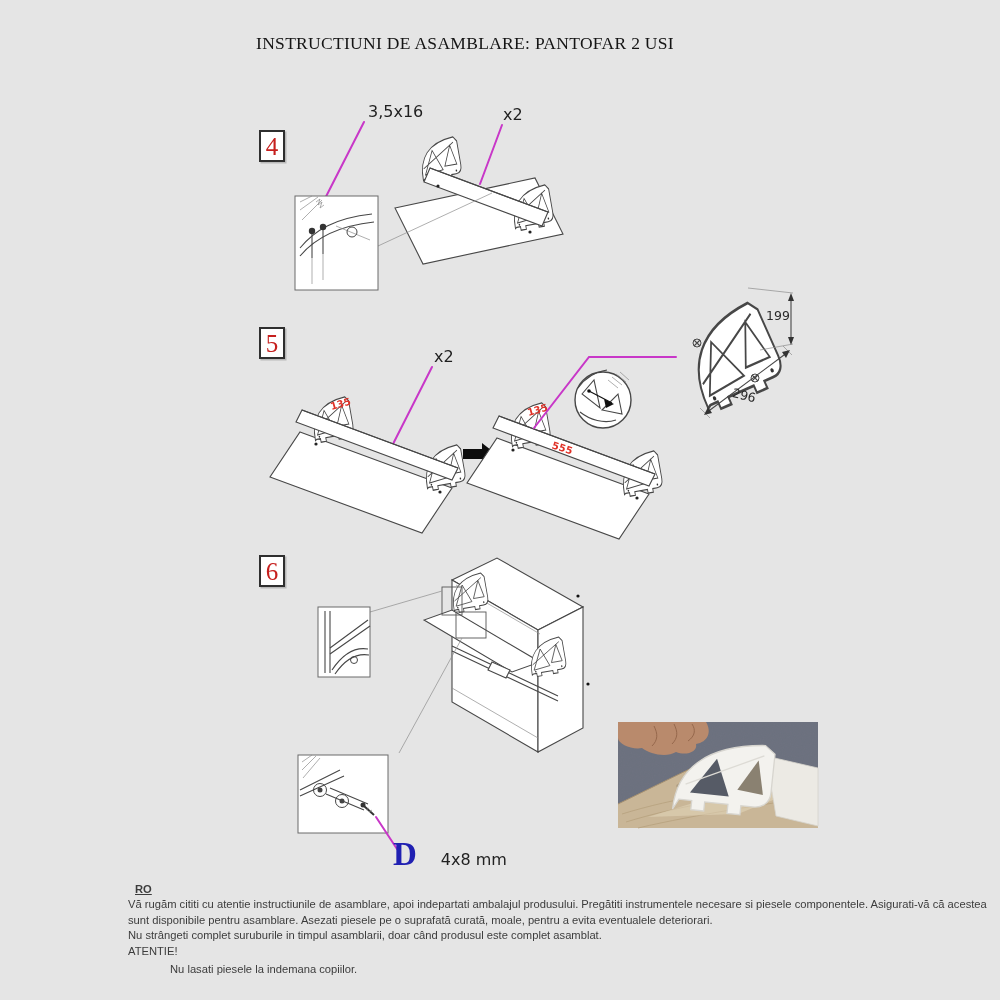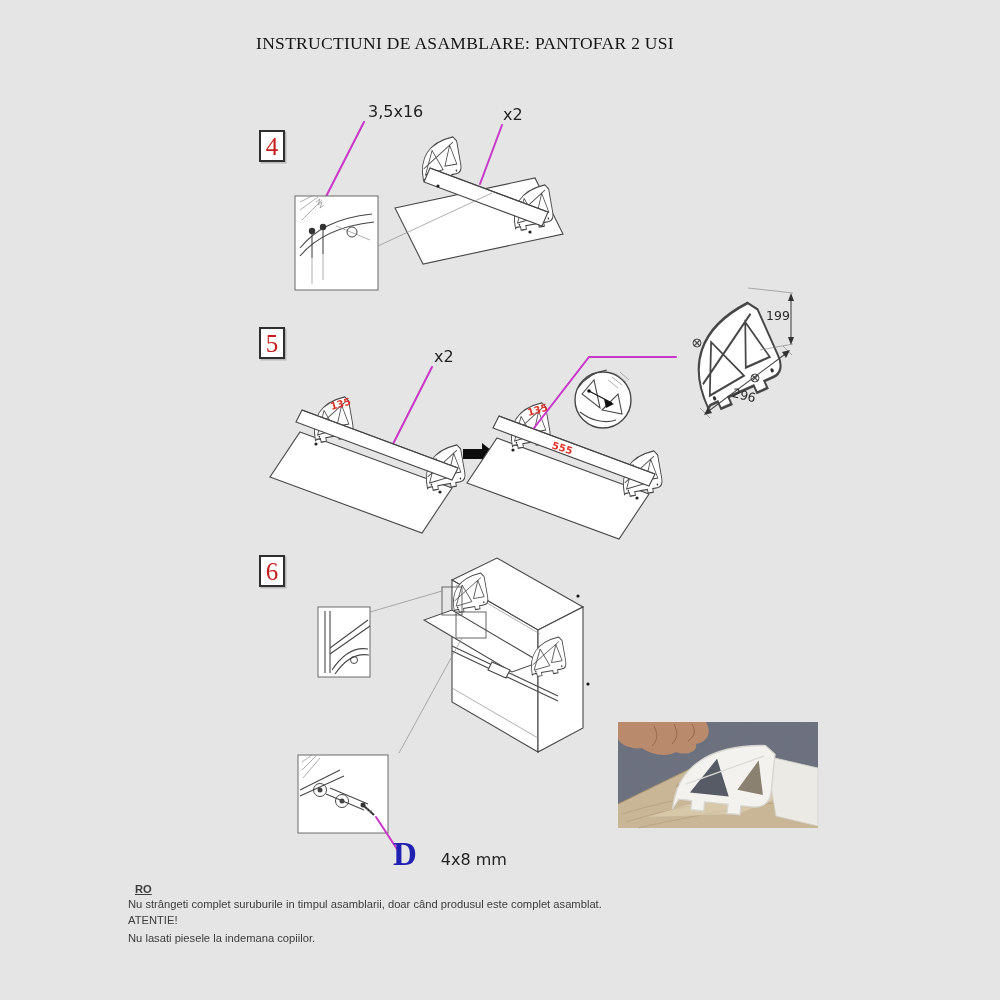--- a/index.html
+++ b/index.html
@@ -15,21 +15,21 @@
   .ln{stroke:#474747;stroke-width:1.1;fill:none;}
   .fw{fill:#ffffff;stroke:#474747;stroke-width:1.1;}
   .tn{stroke:#8c8c8c;stroke-width:.7;fill:none;}
   .mg{stroke:#c837c8;stroke-width:2;fill:none;stroke-linecap:round;}
   .db{fill:#ffffff;stroke:#6a6a6a;stroke-width:1;}
   .hw-label{left:393px;top:838px;display:flex;align-items:baseline;}
   .hw-label .letter{font-family:"Liberation Serif",serif;font-weight:bold;font-size:33px;color:#2020b2;line-height:1;}
   .hw-label .size{font-family:"DejaVu Sans",sans-serif;font-size:16px;color:#222;margin-left:24px;}
   .footer{left:128px;top:882px;width:862px;font-size:11.2px;line-height:15.4px;color:#3c3c3c;}
   .footer .ro{font-weight:bold;text-decoration:underline;padding-left:7px;}
-  .footer .gap{margin-top:3px;}
+  .footer .gap{margin-top:3px;margin-left:42px;}
 </style>
 </head>
 <body>
 
 <div id="canvas">
 
   <div class="abs title">INSTRUCTIUNI DE ASAMBLARE: PANTOFAR 2 USI</div>
 
   <div class="abs stepbox" style="left:259px;top:130px;">
     <span>4</span>
@@ -207,18 +207,20 @@
     </g>
   </svg>
 
   <div class="abs hw-label">
     <span class="letter">D</span>
     <span class="size">4x8 mm</span>
   </div>
 
   <div class="abs footer">
     <div class="ro">RO</div>
+    <div>Vă rugăm cititi cu atentie instructiunile de asamblare, apoi indepartati ambalajul produsului. Pregătiti instrumentele necesare si piesele componentele. Asigurati-vă că acestea</div>
+    <div>sunt disponibile pentru asamblare. Asezati piesele pe o suprafată curată, moale, pentru a evita eventualele deteriorari.</div>
     <div>Nu strângeti complet suruburile in timpul asamblarii, doar când produsul este complet asamblat.</div>
     <div>ATENTIE!</div>
     <div class="gap">Nu lasati piesele la indemana copiilor.</div>
   </div>
 
 </div>
 
 </body></html>

